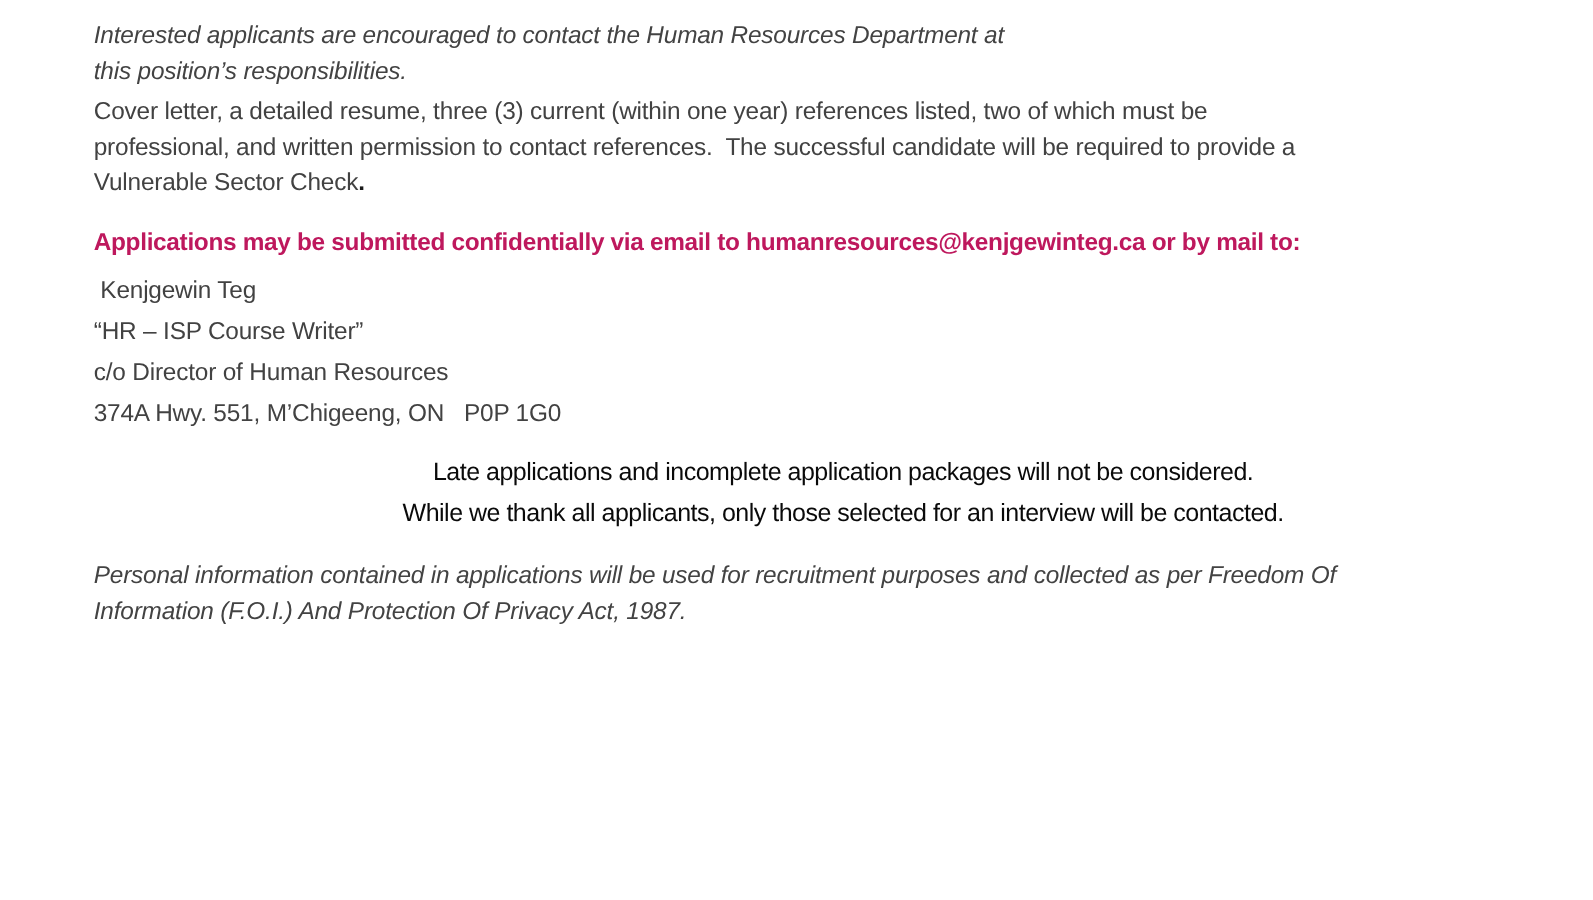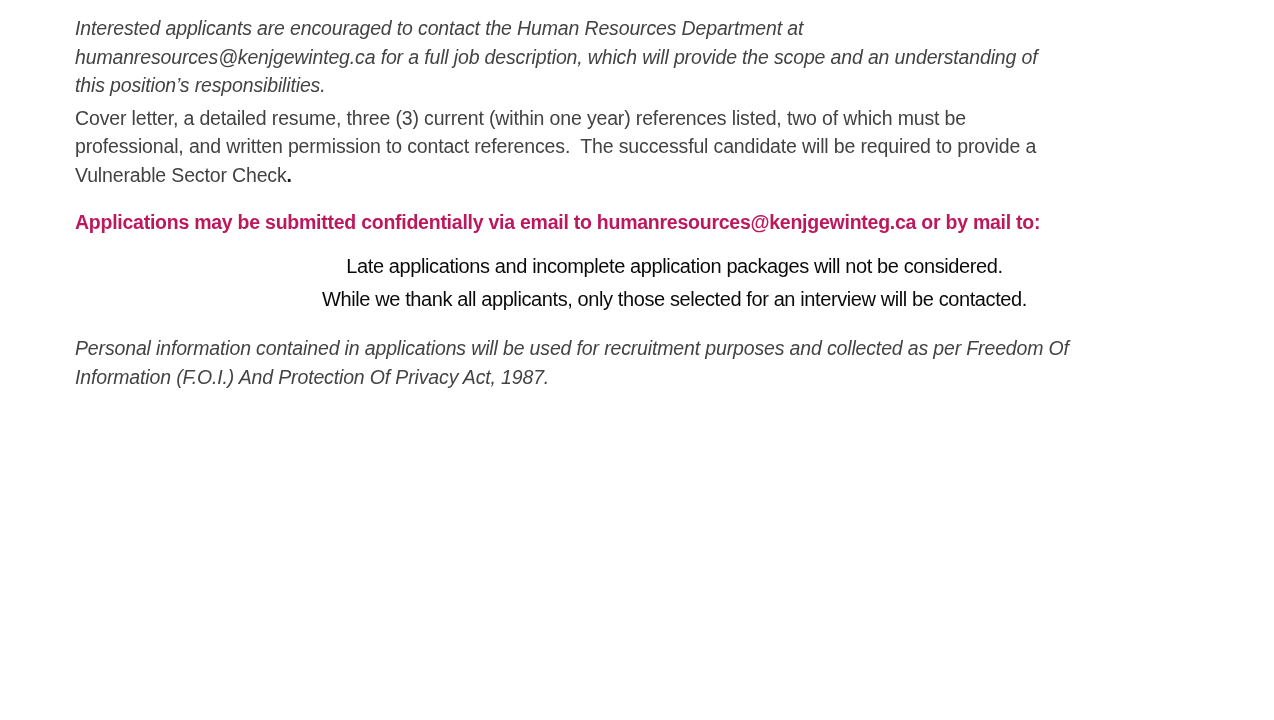--- a/index.html
+++ b/index.html
@@ -92,33 +92,38 @@
     line-height: 29px;
   }
 </style>
 </head>
 <body>
 
 <div class="doc">
 
   <div class="intro">
     <div class="line">Interested applicants are encouraged to contact the Human Resources Department at</div>
-    <div class="line">humanresources@kenjgewinteg.ca for a full job description, which will provide the scope and an understanding of</div>
     <div class="line">this position’s responsibilities.</div>
   </div>
 
 
   <div class="package">
     <div class="line">Cover letter, a detailed resume, three (3) current (within one year) references listed, two of which must be</div>
     <div class="line">professional, and written permission to contact references.  The successful candidate will be required to provide a</div>
     <div class="line"><span>Vulnerable Sector Check</span><span class="bold-period">.</span></div>
   </div>
 
   <div class="submit">Applications may be submitted confidentially via email to humanresources@kenjgewinteg.ca or by mail to:</div>
 
+  <div class="address">
+    <div class="line"> Kenjgewin Teg</div>
+    <div class="line">“HR – ISP Course Writer”</div>
+    <div class="line">c/o Director of Human Resources</div>
+    <div class="line">374A Hwy. 551, M’Chigeeng, ON   P0P 1G0</div>
+  </div>
 
   <div class="notices">
     <div class="line">Late applications and incomplete application packages will not be considered.</div>
     <div class="line">While we thank all applicants, only those selected for an interview will be contacted.</div>
   </div>
 
 
   <div class="privacy">
     <div class="line">Personal information contained in applications will be used for recruitment purposes and collected as per Freedom Of</div>
     <div class="line">Information (F.O.I.) And Protection Of Privacy Act, 1987.</div>

